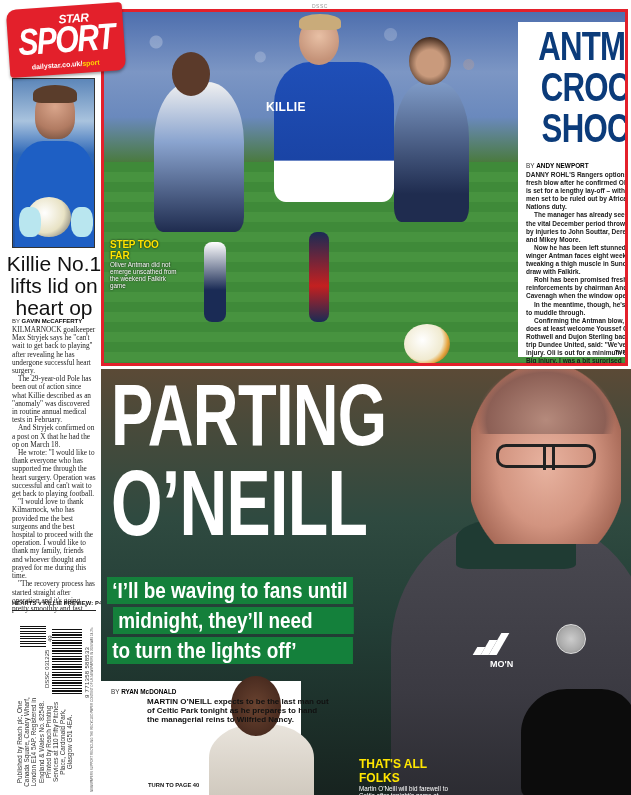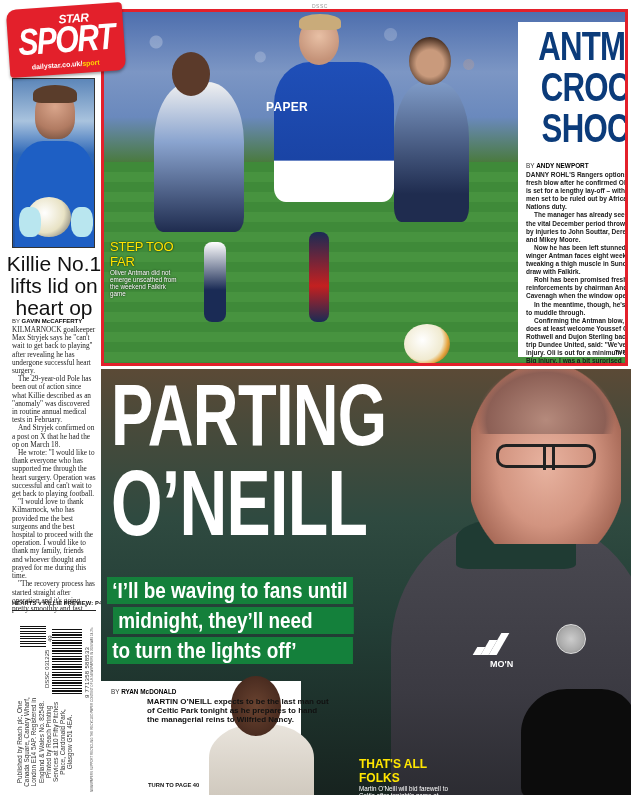--- a/index.html
+++ b/index.html
@@ -87,21 +87,21 @@
   .p2-hair { left: 195px; top: 2px; width: 42px; height: 16px; background: #c9ab7a; border-radius: 50% 50% 20% 20%; }
   .p2-sock1 { left: 205px; top: 220px; width: 20px; height: 90px; background: linear-gradient(180deg,#1a2b55,#c32020 60%,#1a2b55); border-radius: 8px; }
   .p2-sock2 { left: 100px; top: 230px; width: 22px; height: 80px; background: linear-gradient(180deg,#fff,#1a2b55 60%,#1a2b55); border-radius: 8px; }
   .unibet { position:absolute; left: 162px; top: 88px; color: #fff; font-size: 12px; font-weight: 900; letter-spacing: .3px; }
   .p3-body { left: 290px; top: 70px; width: 75px; height: 140px; background: linear-gradient(180deg,#7f9bc7 0%, #1f2c4f 80%); }
   .p3-head { left: 305px; top: 25px; width: 42px; height: 48px; background: radial-gradient(circle at 50% 55%, #c99a7c 40%, #3a2418 80%); border-radius: 50%; }
   .ball-top { position:absolute; left: 300px; top: 312px; width: 46px; height: 40px; border-radius: 50%;
     background: radial-gradient(circle at 40% 40%, #fff 0%, #f0ead0 55%, #e5a23a 70%, #222 100%); }
 
   .caption-top { position:absolute; left: 6px; top: 227px; width: 70px; }
-  .caption-top .hd { font-size: 13px; font-weight: 400; color: #ffe600; text-shadow: 0 0 2px #000; letter-spacing: -.2px; }
+  .caption-top .hd { font-size: 10px; font-weight: 700; color: #ffe600; text-shadow: 0 0 2px #000; letter-spacing: -.2px; }
   .caption-top .tx { font-size: 6.3px; line-height: 7px; color: #fff; text-shadow: 0 0 2px #000; }
 
   .antman-box {
     position: absolute; left: 366px; top: 10px; width: 154px; height: 335px; background: #fff; margin-left: 48px;
   }
   .antman-head { position:absolute; left: 4px; top: 4px; width: 148px; text-align:center;
     font-family: "Liberation Sans", sans-serif; font-weight: 900; color: #0b3b7a;
     font-size: 40px; line-height: 41px; transform: scaleX(.78); transform-origin: center top; letter-spacing: -1px; }
   .antman-by { position:absolute; left: 8px; top: 140px; font-size: 6.4px; color: #333; }
   .antman-by b { font-weight: 900; color: #000; }
@@ -204,21 +204,21 @@
 <div class="top-story">
   <div class="crowd"></div>
   <div class="pitch"></div>
   <div class="player p1-body"></div>
   <div class="player p1-head"></div>
   <div class="player p2-sock2"></div>
   <div class="player p2-body"></div>
   <div class="player p2-head"></div>
   <div class="player p2-hair"></div>
   <div class="player p2-sock1"></div>
-  <div class="unibet">PAPER</div>
+  <div class="unibet">KILLIE</div>
   <div class="player p3-body"></div>
   <div class="player p3-head"></div>
   <div class="ball-top"></div>
 
   <div class="caption-top">
     <div class="hd">STEP TOO FAR</div>
     <div class="tx">Oliver Antman did not emerge unscathed from the weekend Falkirk game</div>
   </div>
 
   <div class="antman-box">

